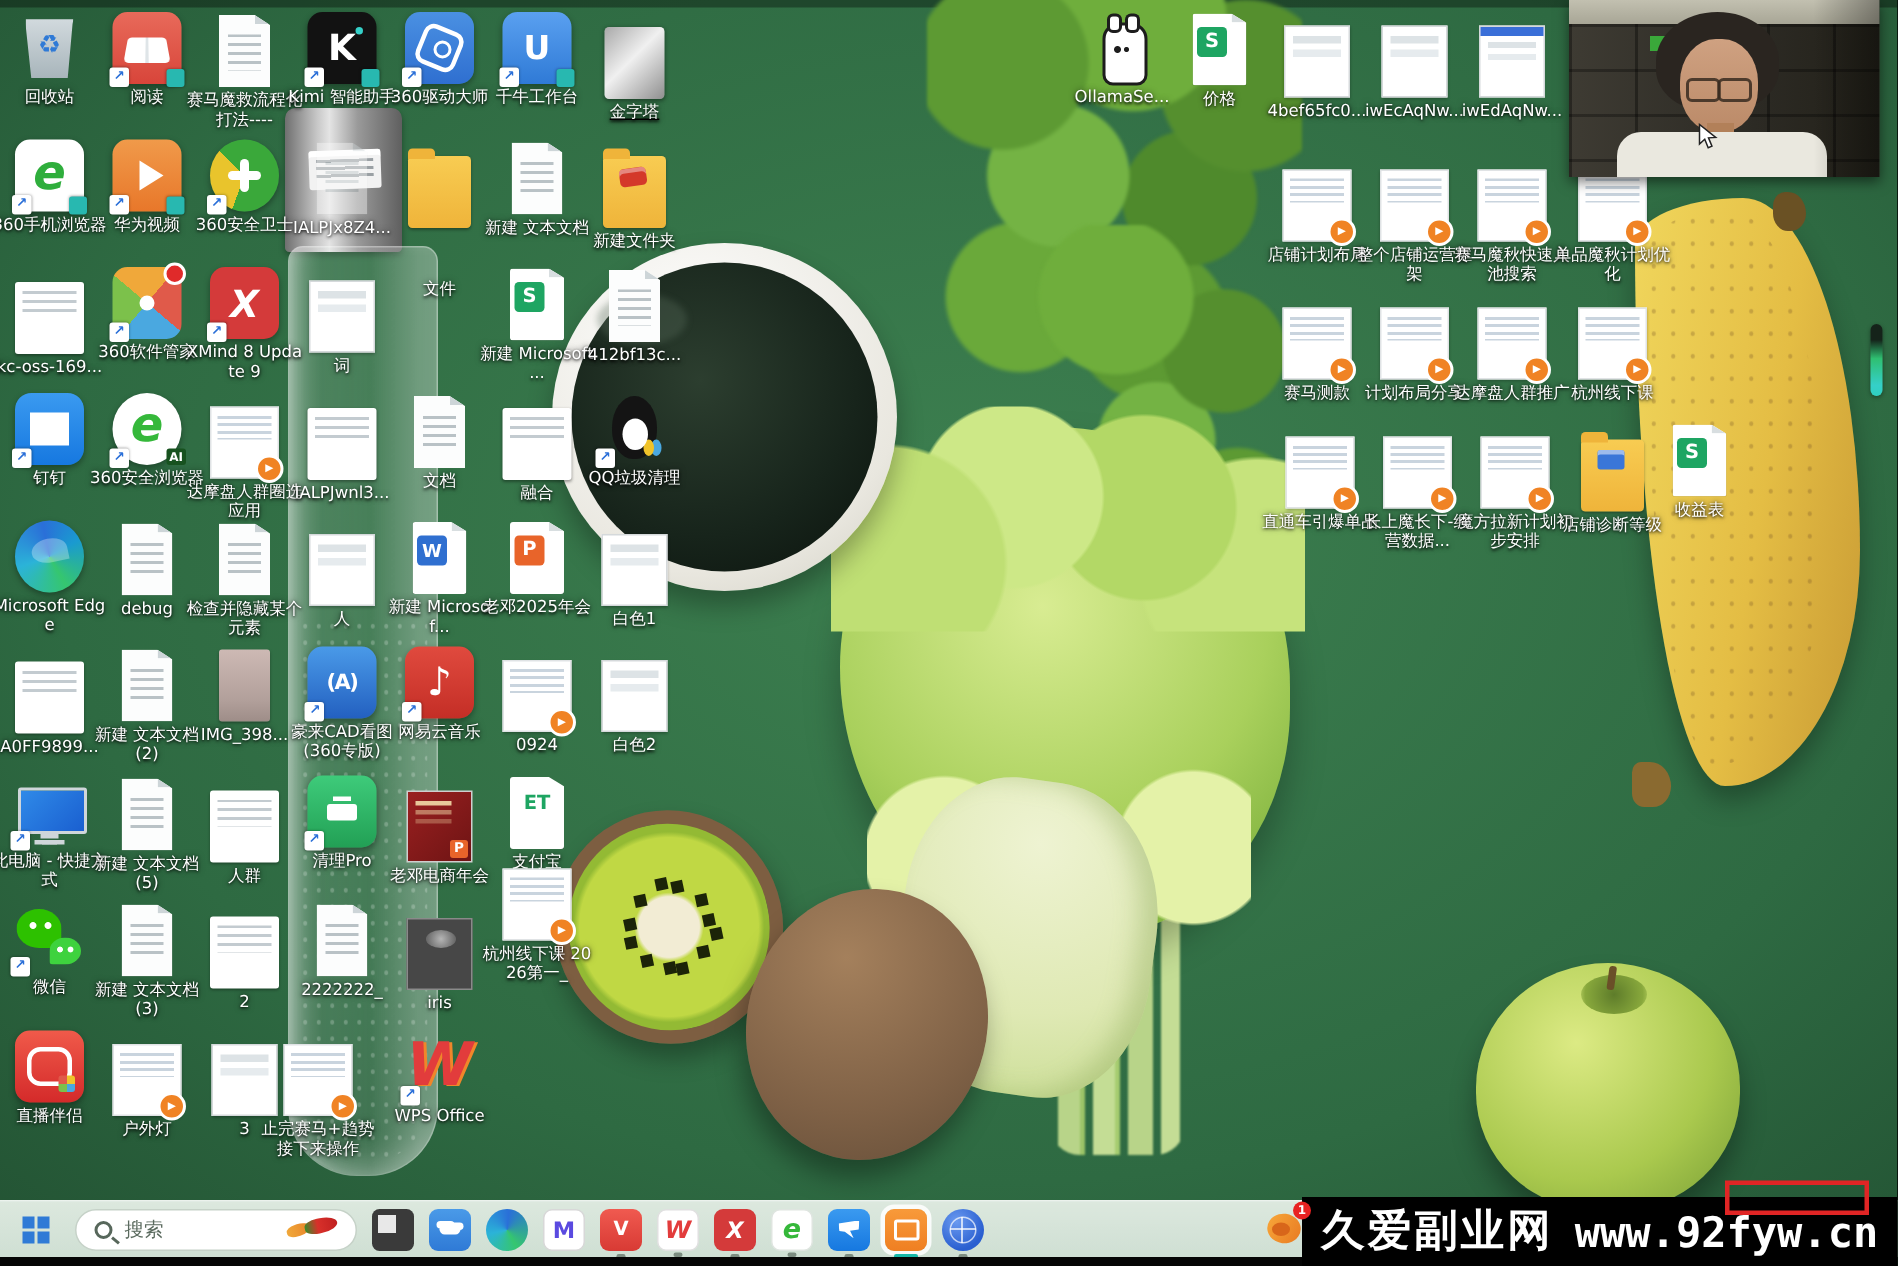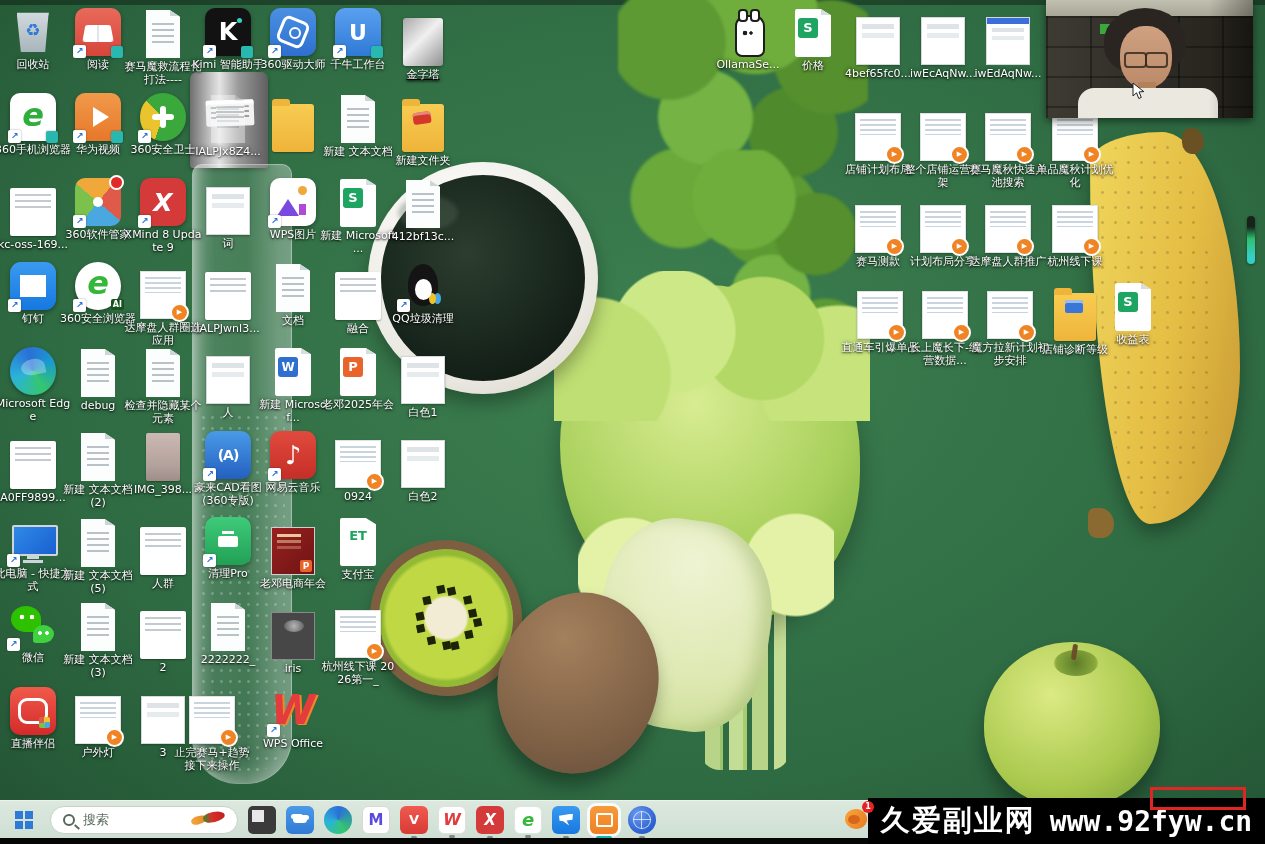--- a/index.html
+++ b/index.html
@@ -424,26 +424,20 @@
       <div class="dicon" title="XMind 8 Update 9" style="left: 124px; top: 178px;">
         <div class="art k-xmind appsq">
           <i class="sc"></i>
         </div>
         <div class="lbl">XMind 8 Update 9</div>
       </div>
       <div class="dicon" title="词" style="left: 189px; top: 178px;">
         <div class="art k-imgthumb"></div>
         <div class="lbl">词</div>
       </div>
-      <div class="dicon" title="WPS图片" style="left: 254px; top: 178px;">
-        <div class="art k-wpspic">
-          <i class="sc"></i>
-        </div>
-        <div class="lbl">WPS图片</div>
-      </div>
       <div class="dicon" title="新建 Microsoft ..." style="left: 319px; top: 178px;">
         <div class="art k-sheetfile"></div>
         <div class="lbl">新建 Microsoft ...</div>
       </div>
       <div class="dicon" title="412bf13c..." style="left: 384px; top: 178px;">
         <div class="art k-doc"></div>
         <div class="lbl">412bf13c...</div>
       </div>
       <div class="dicon" title="钉钉" style="left: -6px; top: 262px;">
         <div class="art k-dingtalk appsq">
@@ -582,21 +576,21 @@
         <div class="lbl">2</div>
       </div>
       <div class="dicon" title="2222222_" style="left: 189px; top: 601px;">
         <div class="art k-doc"></div>
         <div class="lbl">2222222_</div>
       </div>
       <div class="dicon" title="iris" style="left: 254px; top: 601px;">
         <div class="art k-imgdark"></div>
         <div class="lbl">iris</div>
       </div>
-      <div class="dicon" title="杭州线下课 2026第一_" style="left: 319px; top: 601px;">
+      <div class="dicon" title="杭州线下课 2026第一_" style="left: 319px; top: 570px;">
         <div class="art k-video"></div>
         <div class="lbl">杭州线下课 2026第一_</div>
       </div>
       <div class="dicon" title="直播伴侣" style="left: -6px; top: 687px;">
         <div class="art k-zhibo appsq"></div>
         <div class="lbl">直播伴侣</div>
       </div>
       <div class="dicon" title="户外灯" style="left: 59px; top: 687px; justify-content: space-between;">
         <div class="art k-video"></div>
         <div class="lbl">户外灯</div>

